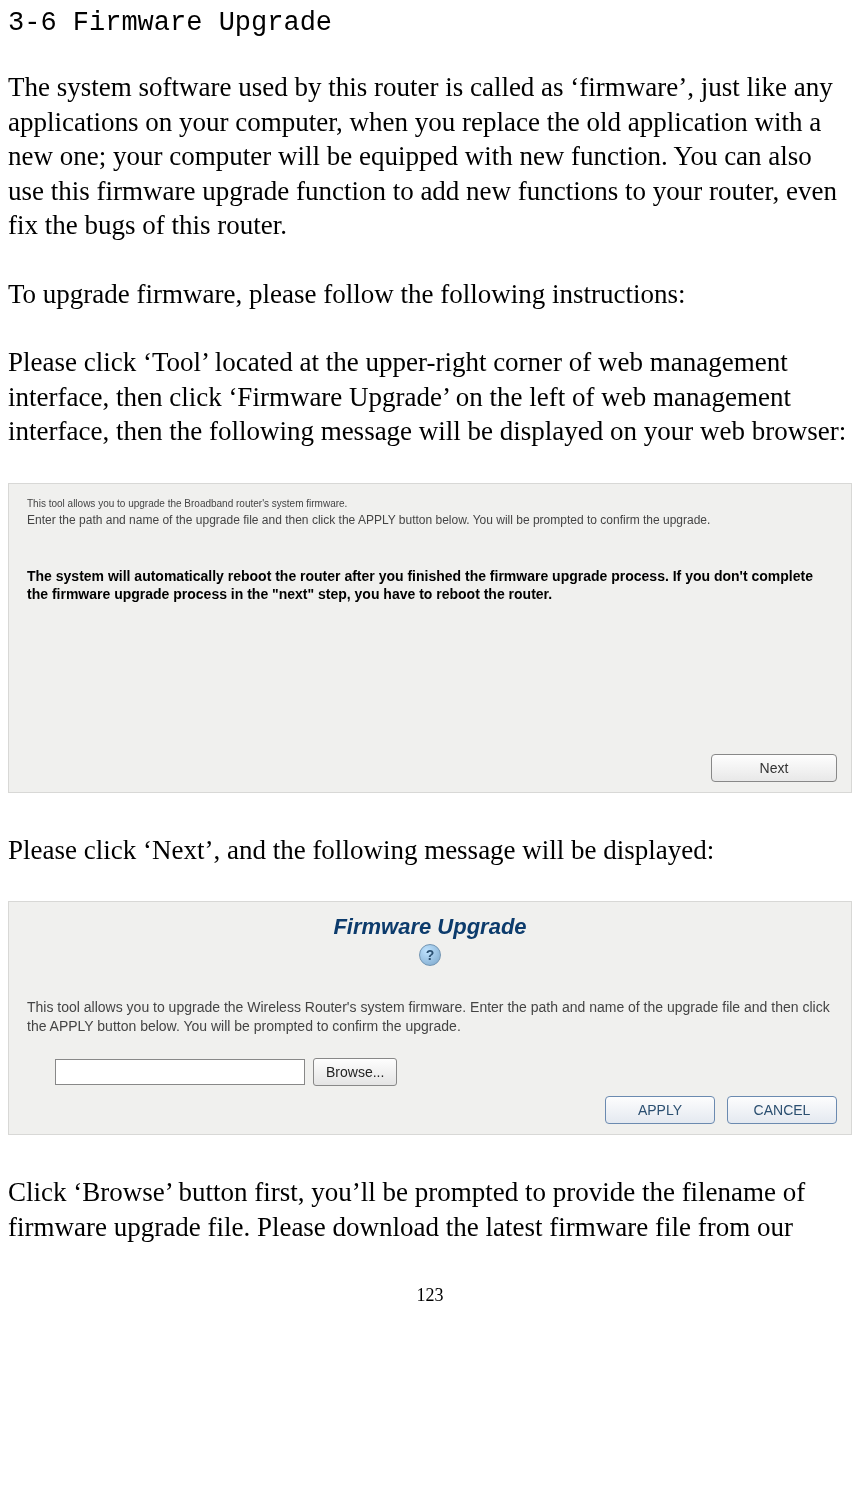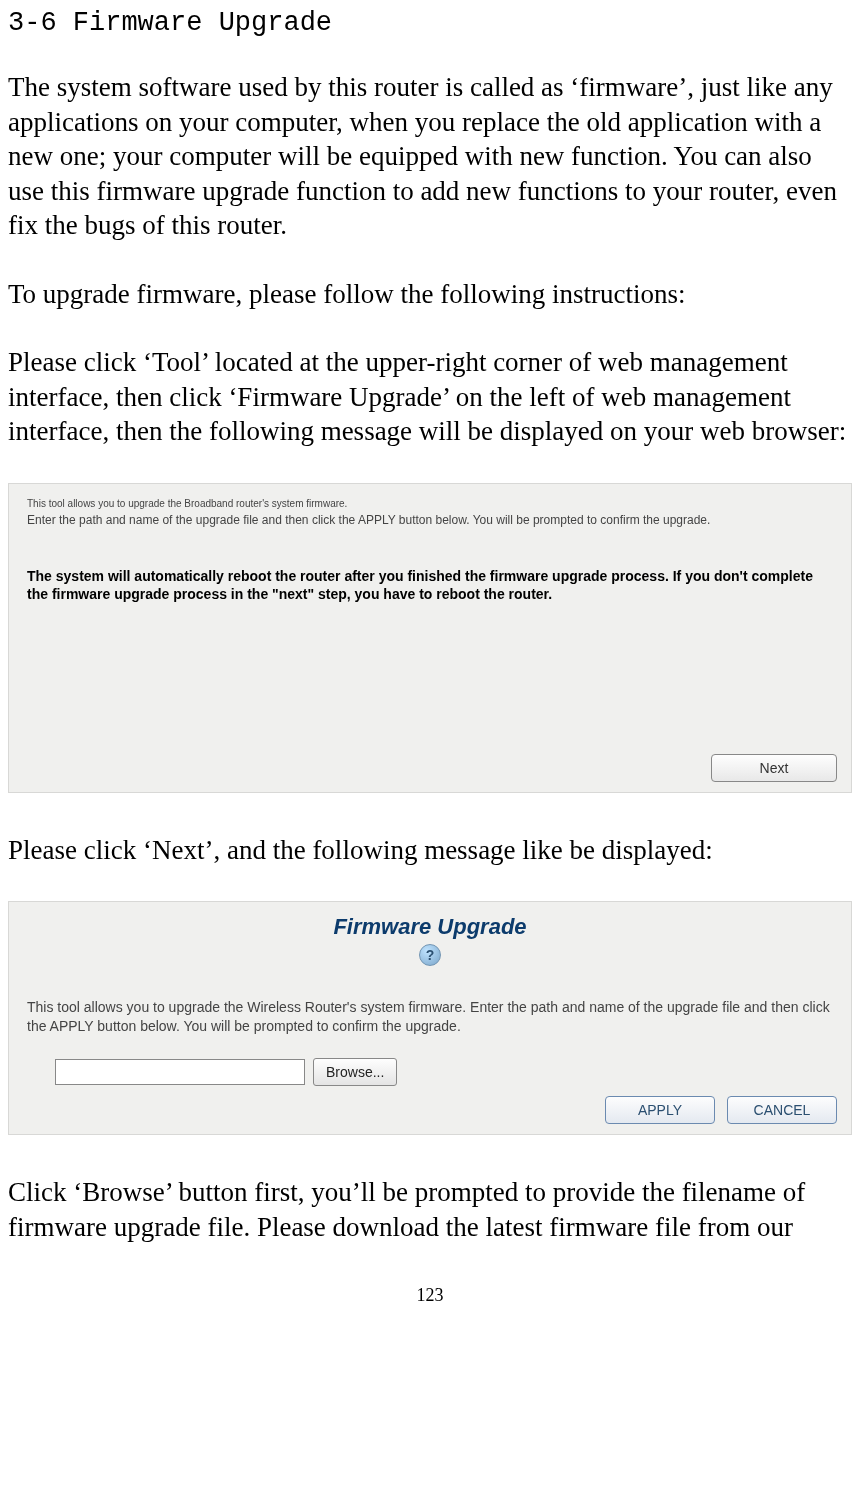--- a/index.html
+++ b/index.html
@@ -159,21 +159,21 @@
 
   <div class="para">Please click ‘Tool’ located at the upper-right corner of web management interface, then click ‘Firmware Upgrade’ on the left of web management interface, then the following message will be displayed on your web browser:</div>
 
   <div class="shot shot1">
     <div class="line1">This tool allows you to upgrade the Broadband router's system firmware.</div>
     <div class="line2">Enter the path and name of the upgrade file and then click the APPLY button below.  You will be prompted to confirm the upgrade.</div>
     <div class="warn">The system will automatically reboot the router after you finished the firmware upgrade process. If you don't complete the firmware upgrade process in the "next" step, you have to reboot the router.</div>
     <div class="next-btn">Next</div>
   </div>
 
-  <div class="para">Please click ‘Next’, and the following message like be displayed:</div>
+  <div class="para">Please click ‘Next’, and the following message will be displayed:</div>
 
   <div class="shot shot2">
     <div class="title-row">
       <span class="title">Firmware Upgrade</span>
       <span class="help-icon">?</span>
     </div>
     <div class="desc">This tool allows you to upgrade the Wireless Router's system firmware. Enter the path and name of the upgrade file and then click the APPLY button below.  You will be prompted to confirm the upgrade.</div>
     <div class="file-row">
       <input type="text" class="file-input" value="" style="">
       <button class="browse-btn">Browse...</button>

